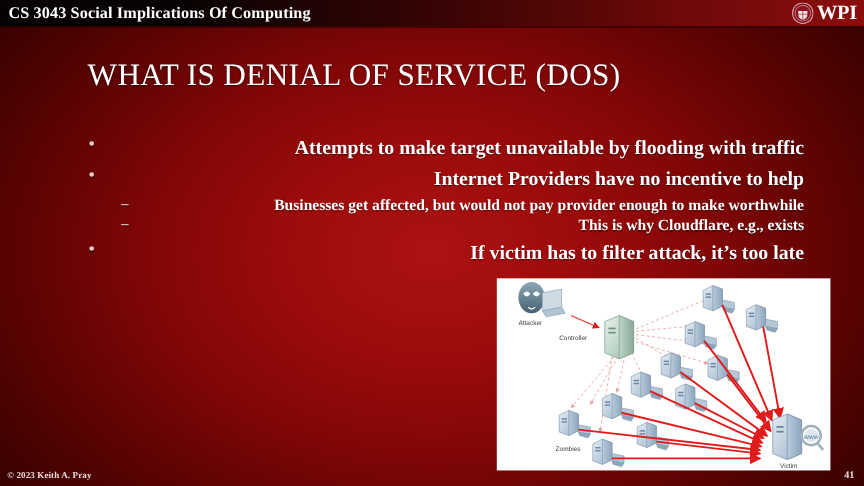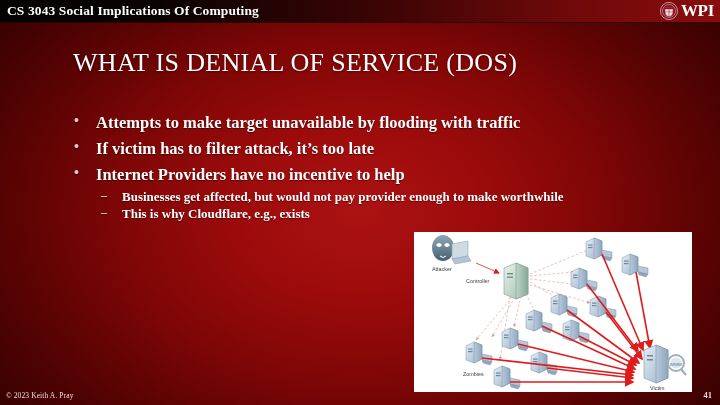--- a/index.html
+++ b/index.html
@@ -37,21 +37,21 @@
     position:absolute;left:57px;top:48px;
     color:#ffffff;font-size:26px;font-weight:normal;
     letter-spacing:.3px;white-space:nowrap;
     text-shadow:0 1px 2px rgba(0,0,0,.5);
     margin-left:16px;
   }
   
   .body{
     position:absolute;left:70px;top:112px;width:600px;
   }
-  ul.lvl1{list-style:none;margin:0;padding:0;}
+  ul.lvl1{list-style:none;margin:0;padding:0;text-align:right;}
   ul.lvl1 > li.b1{
     position:relative;
     color:#ffffff;font-size:16.5px;font-weight:bold;
     padding-left:26px;margin-bottom:3.5px;line-height:1.37;
     text-shadow:0 1px 1px rgba(0,0,0,.55);
   }
   ul.lvl1 > li.b1::before{
     content:"\2022";
     position:absolute;left:4px;top:-1px;
     color:#e7c9c9;font-size:14px;
@@ -74,21 +74,21 @@
     background:#ffffff;overflow:hidden;
   }
   .figure svg{display:block;}
   .fig-label{
     font-family:"Liberation Sans",sans-serif;
     font-size:5.4px;fill:#3d3d3d;
   }
   
   .footer-left{
     position:absolute;left:6px;bottom:5px;
-    color:#f0dada;font-size:7.5px;font-weight:normal;
+    color:#f0dada;font-size:7.5px;font-weight:bold;
     font-family:"Liberation Serif",serif;letter-spacing:.1px;margin-top:13px;
   }
   .footer-right{
     position:absolute;right:8px;bottom:5px;
     color:#f0dada;font-size:8.5px;font-weight:bold;
     font-family:"Liberation Serif",serif;
     margin-top:44px;
   }
 </style>
 </head>
@@ -112,32 +112,32 @@
   </div>
 
   <div class="slide-title">WHAT IS DENIAL OF SERVICE (DOS)</div>
 
   <div class="body">
     <ul class="lvl1">
       <li class="b1">
         <span>Attempts to make target unavailable by flooding with traffic</span>
       </li>
       <li class="b1">
-        <span>If victim has to filter attack, it’s too late</span>
-      </li>
-      <li class="b1">
         <span>Internet Providers have no incentive to help</span>
         <ul class="lvl2">
           <li class="b2">
             <span>Businesses get affected, but would not pay provider enough to make worthwhile</span>
           </li>
           <li class="b2">
             <span>This is why Cloudflare, e.g., exists</span>
           </li>
         </ul>
+      </li>
+      <li class="b1">
+        <span>If victim has to filter attack, it’s too late</span>
       </li>
     </ul>
   </div>
 
   <div class="figure">
     <svg width="278" height="160" viewBox="0 0 278 160">
       <defs>
         <linearGradient id="gSrv" x1="0" y1="0" x2="1" y2="1">
           <stop offset="0" stop-color="#e4edf5"></stop>
             <stop offset="1" stop-color="#9fb4c9"></stop>

